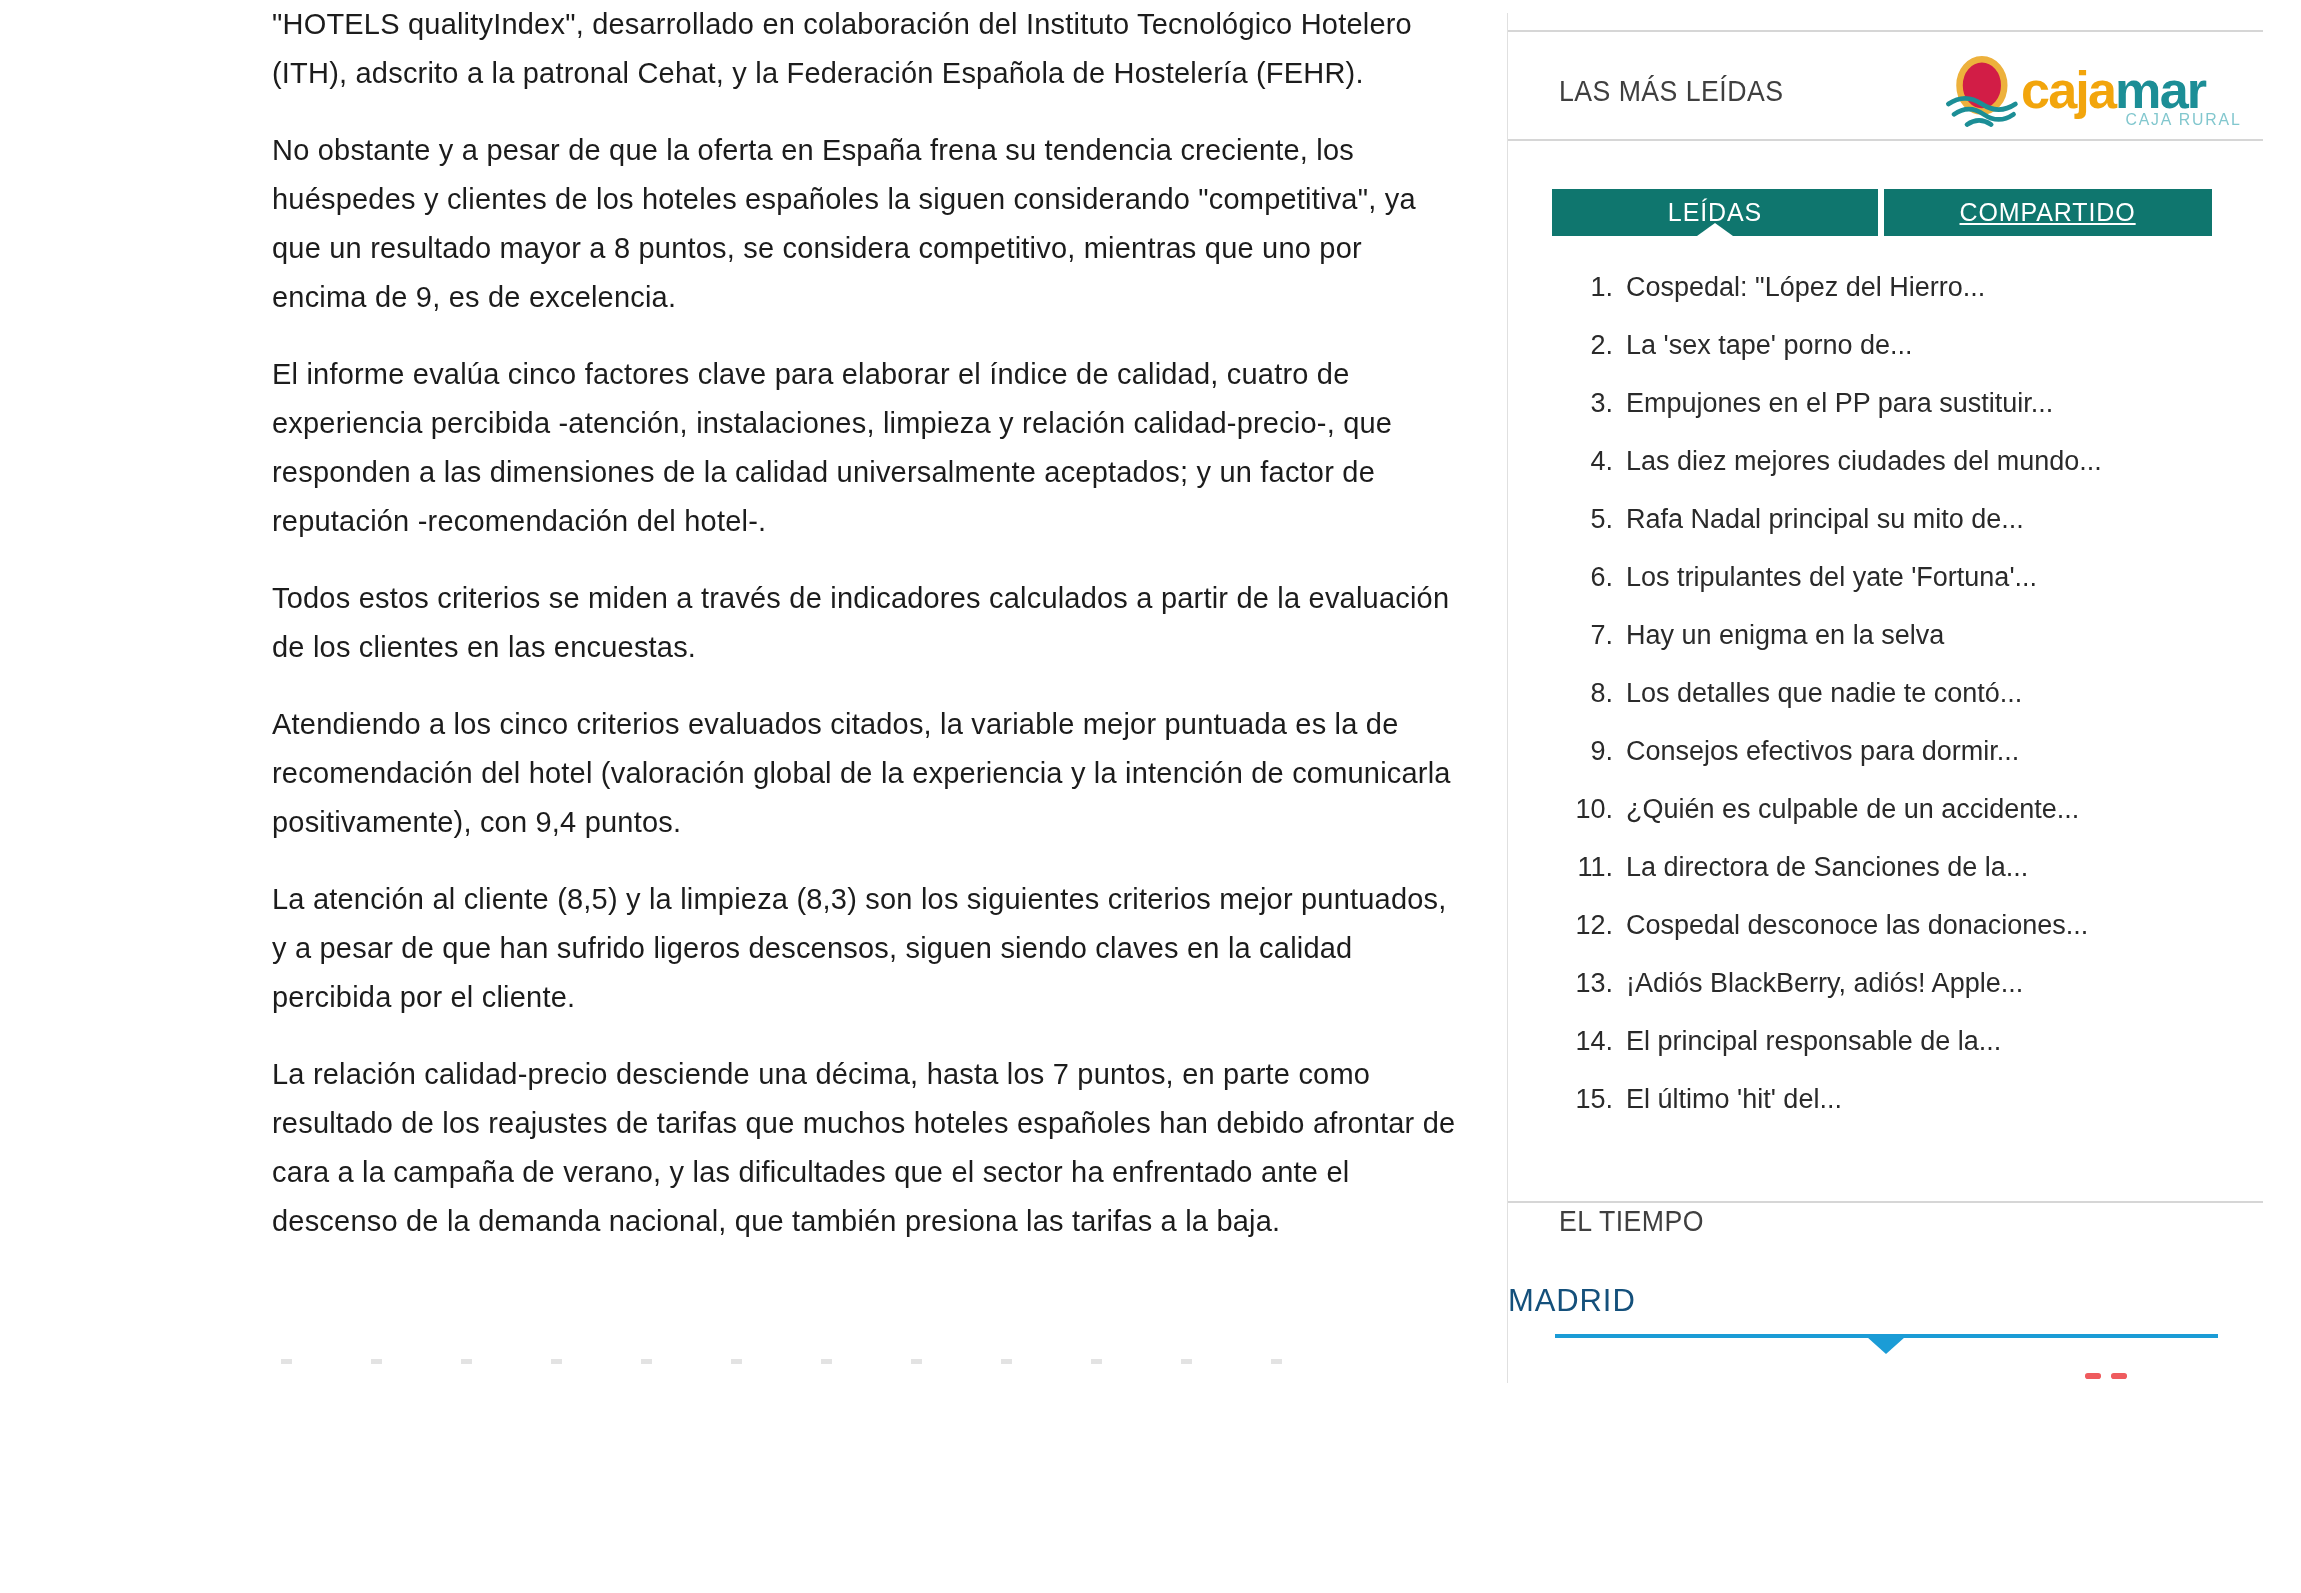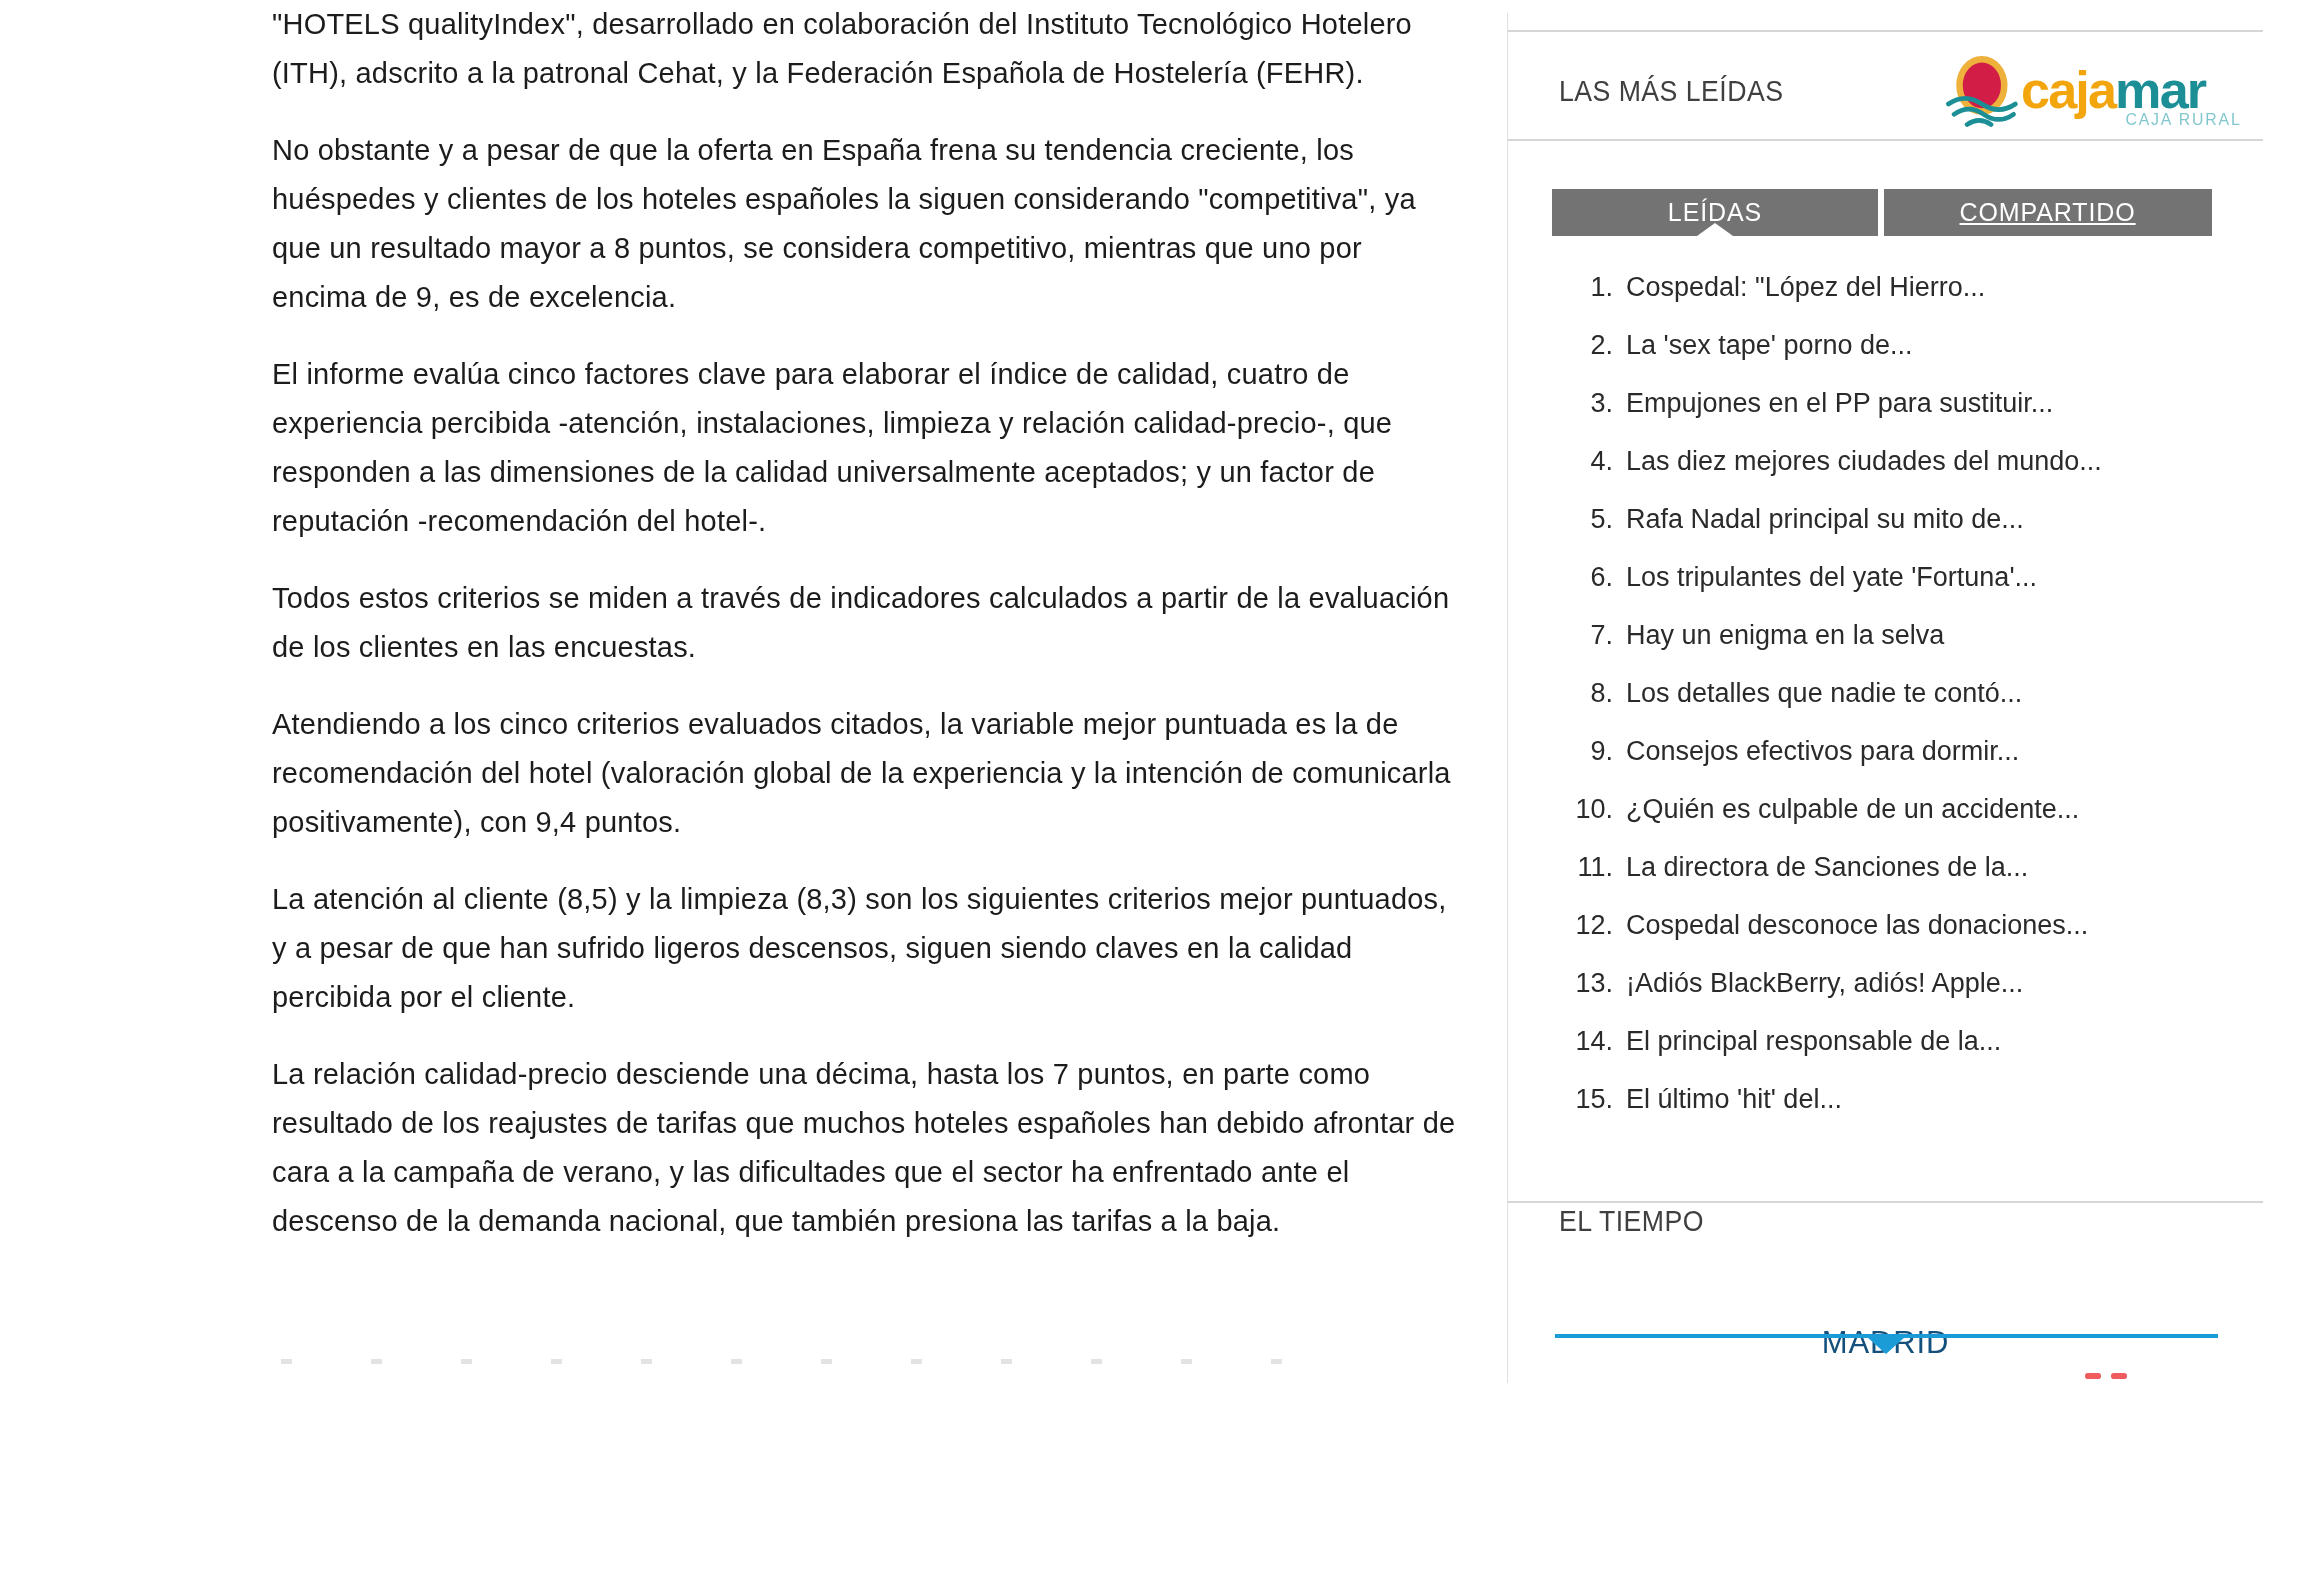--- a/index.html
+++ b/index.html
@@ -32,40 +32,40 @@
   .sb-heading{
     position:absolute;font-size:29px;color:#3f3f3f;letter-spacing:0.5px;
     transform:scaleX(0.92);transform-origin:left center;white-space:nowrap;
   }
   .mostread-title{left:51px;top:62px;}
   .weather-title{left:51px;top:1192px;}
   .sponsor-logo{position:absolute;top:37px;right:11.2px;width:309px;height:82px;cursor:pointer;}
   
   .tabs{position:absolute;left:44px;top:176px;display:flex;gap:5.6px;}
   .tab{
-    height:47px;background:#737373;color:#ffffff;font-size:25px;letter-spacing:0.9px;
+    height:47px;background:#0f766e;color:#ffffff;font-size:25px;letter-spacing:0.9px;
     display:flex;align-items:center;justify-content:center;position:relative;cursor:pointer;
     transform-style:preserve-3d;
   }
   .tab-leidas{flex:0 0 326px;width:326px;}
   .tab-compartido{flex:0 0 328px;width:328px;text-decoration:underline;}
   .tab.active::after{
     content:"";position:absolute;bottom:0;left:50%;transform:translateX(-50%);
     width:0;height:0;border-left:18px solid transparent;border-right:18px solid transparent;
     border-bottom:13px solid #ffffff;
   }
   
   .mr-list{position:absolute;left:0;top:245px;width:755px;}
   .mr-item{height:58px;display:flex;align-items:center;cursor:pointer;}
   .mr-rank{flex:0 0 105px;width:105px;text-align:right;font-size:27px;color:#2a2a2a;}
   .mr-text{margin-left:13px;font-size:27px;color:#2a2a2a;white-space:nowrap;}
   
   .city-tab{
-    position:absolute;left:0;top:1270px;width:755px;text-align:center;
-    font-size:31px;color:#14507b;letter-spacing:0.9px;cursor:pointer;margin-top:42px;
+    position:absolute;left:0;top:1270px;width:755px;
+    font-size:31px;color:#14507b;letter-spacing:0.9px;cursor:pointer;
   }
   .city-line{position:absolute;left:47px;top:1321px;width:663px;height:3.7px;background:#1b9cd6;}
   .city-caret{
     position:absolute;left:359px;top:1324px;width:0;height:0;
     border-left:19.7px solid transparent;border-right:19.7px solid transparent;
     border-top:17px solid #1b9cd6;
   }
   .temp-clip{position:absolute;left:577px;top:1360px;display:flex;gap:10.3px;}
   .temp-dash{width:16px;height:5.6px;border-radius:2.8px;background:#ef5b5e;}
 </style>

